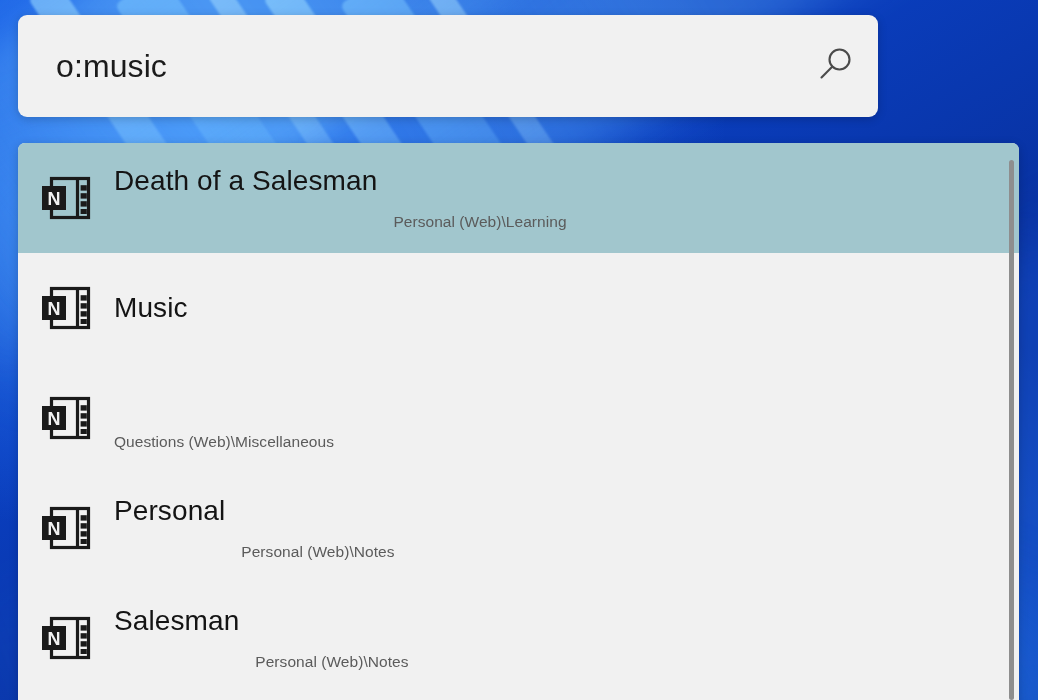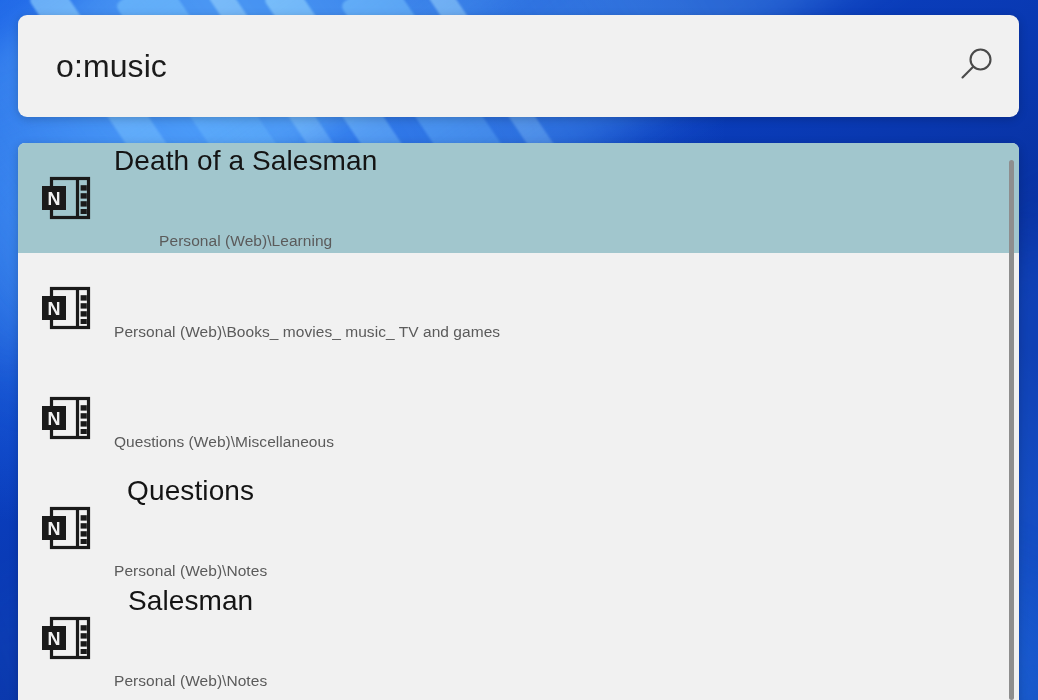--- a/index.html
+++ b/index.html
@@ -44,21 +44,21 @@
   .bl.b3 { width:22px; background:linear-gradient(180deg, rgba(170,225,255,.50), rgba(100,180,255,.10)); }
 
   .glow { position:absolute; border-radius:50%; pointer-events:none; }
   .g1 { left:640px; top:520px; width:520px; height:380px;
         background:radial-gradient(ellipse at center, rgba(40,130,245,.55), rgba(40,130,245,0) 70%); filter:blur(18px); }
   .g2 { left:-120px; top:80px; width:420px; height:340px;
         background:radial-gradient(ellipse at center, rgba(90,175,255,.38), rgba(90,175,255,0) 70%); filter:blur(20px); }
 
   
   #searchbox {
-    position:absolute; left:18px; top:15px; width:1001px; height:102px;
+    position:absolute; left:18px; top:15px; width:860px; height:102px;
     background:#f1f1f1; border-radius:9px;
     box-shadow:0 2px 10px rgba(0,0,0,.20);
     display:flex; align-items:center;
   }
   #search-input {
     flex:1; border:0; outline:none; background:transparent;
     font-family:"Liberation Sans", sans-serif;
     font-size:32px; color:#1b1b1b; padding:0 20px 0 38px;
     letter-spacing:.1px;
   }
@@ -77,21 +77,21 @@
   }
   #results-list { position:absolute; left:0; top:0; right:0; }
 
   .result-row {
     position:relative; height:110px; display:flex; align-items:center;
     padding-left:22px; cursor:pointer; background:transparent;
   }
   .result-row.selected { background:#a1c6cd; }
 
   .result-icon { width:70px; flex:0 0 70px; display:flex; align-items:center; justify-content:flex-start; }
-  .result-text { display:flex; flex-direction:column; justify-content:center; gap:7px; padding-left:4px;align-items:center; }
+  .result-text { display:flex; flex-direction:row; justify-content:center; gap:16px; padding-left:4px; }
   .result-title {
     font-size:28px; font-weight:400; color:#141414; line-height:1.16;
     letter-spacing:.1px; white-space:nowrap;
   }
   .result-subtitle {
     font-size:15.5px; font-weight:400; color:#5b5b5b; line-height:1.2;
     letter-spacing:.05px; white-space:nowrap;margin-top:48px;
   }
 
   
@@ -169,21 +169,21 @@
         <rect x="40.6" y="10.2" width="6.2" height="5.4" fill="#1a1a1a"></rect>
         <rect x="40.6" y="18.2" width="6.2" height="5.4" fill="#1a1a1a"></rect>
         <rect x="40.6" y="26.2" width="6.2" height="5.4" fill="#1a1a1a"></rect>
         <rect x="40.6" y="34.0" width="6.2" height="5.0" fill="#1a1a1a"></rect>
 
         <rect x="2" y="11" width="24" height="24" fill="#1a1a1a"></rect>
         <text x="14" y="29.6" font-family="Liberation Sans, sans-serif" font-size="18" font-weight="bold" fill="#f1f1f1" text-anchor="middle">N</text>
       </svg>
     </div>
     <div class="result-text">
-      <div class="result-subtitle">Personal (Web)\Books_ movies_ music_ TV and games</div>
+      <div class="result-title">Music</div>
     </div>
   </div>
 
   <div class="result-row">
     <div class="result-icon">
       <svg width="52" height="46" viewBox="0 0 52 46" fill="none">
 
         <rect x="11.5" y="3.5" width="37" height="39" stroke="#1a1a1a" stroke-width="3.2" fill="none"></rect>
 
         <line x1="37.5" y1="3.5" x2="37.5" y2="42.5" stroke="#1a1a1a" stroke-width="3.2"></line>
@@ -213,21 +213,21 @@
         <rect x="40.6" y="10.2" width="6.2" height="5.4" fill="#1a1a1a"></rect>
         <rect x="40.6" y="18.2" width="6.2" height="5.4" fill="#1a1a1a"></rect>
         <rect x="40.6" y="26.2" width="6.2" height="5.4" fill="#1a1a1a"></rect>
         <rect x="40.6" y="34.0" width="6.2" height="5.0" fill="#1a1a1a"></rect>
 
         <rect x="2" y="11" width="24" height="24" fill="#1a1a1a"></rect>
         <text x="14" y="29.6" font-family="Liberation Sans, sans-serif" font-size="18" font-weight="bold" fill="#f1f1f1" text-anchor="middle">N</text>
       </svg>
     </div>
     <div class="result-text">
-      <div class="result-title">Questions</div>
+      <div class="result-title">Personal</div>
       <div class="result-subtitle">Personal (Web)\Notes</div>
     </div>
   </div>
 
   <div class="result-row">
     <div class="result-icon">
       <svg width="52" height="46" viewBox="0 0 52 46" fill="none">
 
         <rect x="11.5" y="3.5" width="37" height="39" stroke="#1a1a1a" stroke-width="3.2" fill="none"></rect>
 

